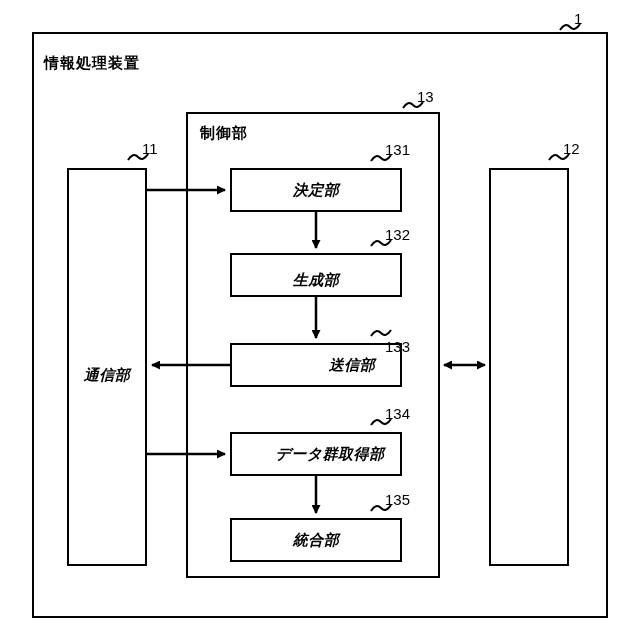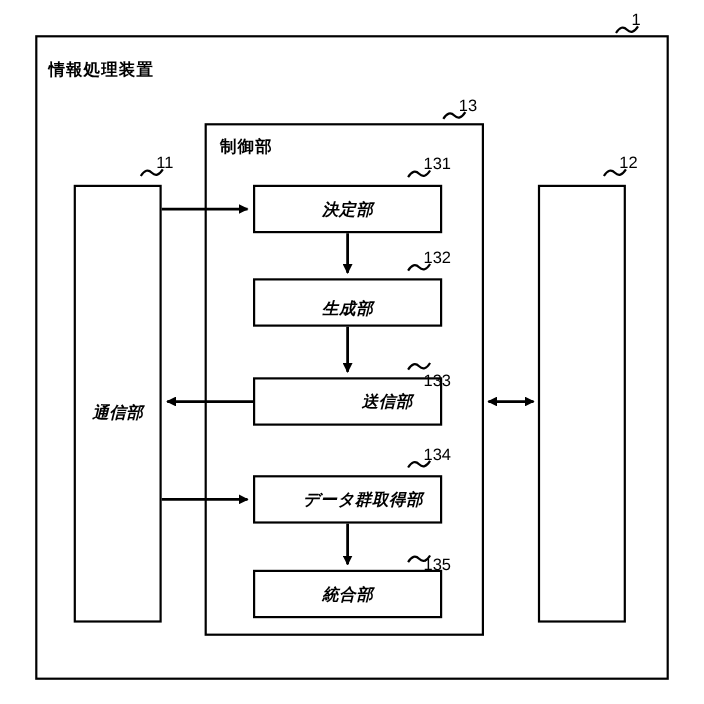--- a/index.html
+++ b/index.html
@@ -90,21 +90,21 @@
   <div class="box" style="left:230px; top:343px; width:172px; height:44px;"></div>
   <div class="label-center unit-label" style="left:230px; top:343px; width:172px; height:44px;padding-left:36px;">送信部</div>
   <div class="ref" style="left:385px; top:316px;margin-top:22px;">133</div>
 
   <div class="box" style="left:230px; top:432px; width:172px; height:44px;"></div>
   <div class="label-center unit-label" style="left:230px; top:432px; width:200px; height:44px;">データ群取得部</div>
   <div class="ref" style="left:385px; top:405px;">134</div>
 
   <div class="box" style="left:230px; top:518px; width:172px; height:44px;"></div>
   <div class="label-center unit-label" style="left:230px; top:518px; width:172px; height:44px;">統合部</div>
-  <div class="ref" style="left:385px; top:491px;margin-top:14px;">135</div>
+  <div class="ref" style="left:385px; top:491px;">135</div>
 
   <svg class="overlay" viewBox="0 0 640 640">
     <defs>
       <marker id="arrow" markerWidth="9" markerHeight="9" refX="8" refY="4.5" orient="auto" markerUnits="userSpaceOnUse">
         <path d="M0,0 L9,4.5 L0,9 z" fill="#000"></path>
       </marker>
       <marker id="arrowStart" markerWidth="9" markerHeight="9" refX="1" refY="4.5" orient="auto" markerUnits="userSpaceOnUse">
         <path d="M9,0 L0,4.5 L9,9 z" fill="#000"></path>
       </marker>
     </defs>

